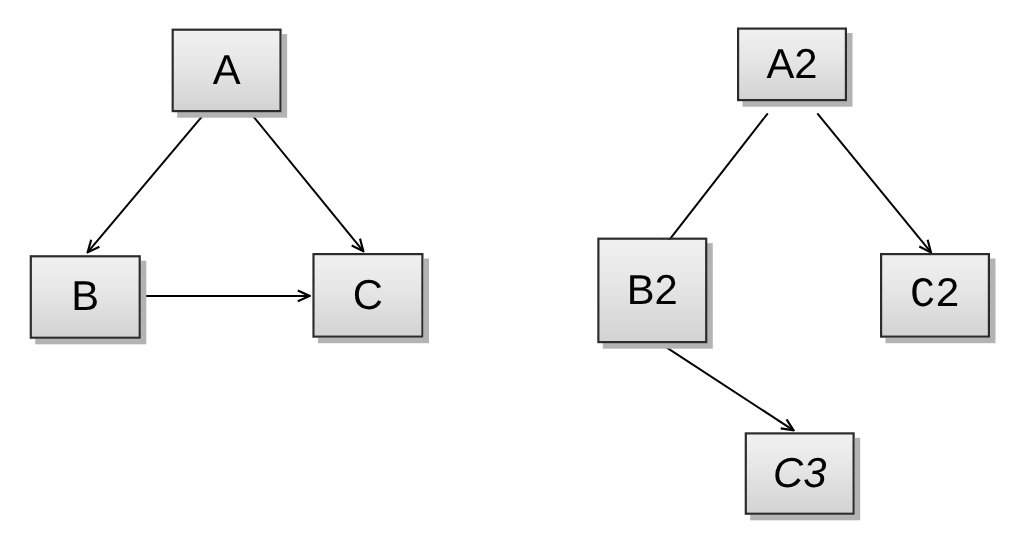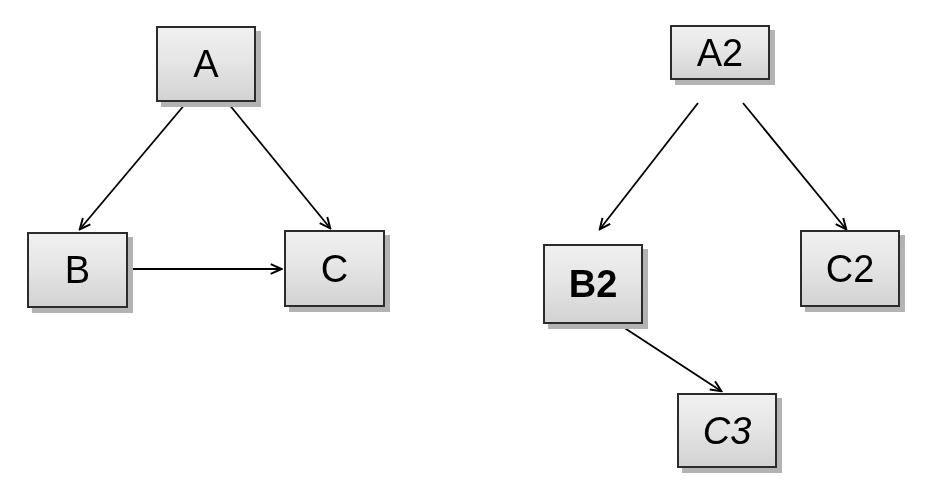--- a/index.html
+++ b/index.html
@@ -69,26 +69,26 @@
   <div id="node-layer">
       <div class="node" style="left: 156px; top: 26px; width: 100px; height: 76px;">
         <span class="node-label">A</span>
       </div>
       <div class="node" style="left: 27px; top: 232px; width: 101px; height: 76px;">
         <span class="node-label">B</span>
       </div>
       <div class="node" style="left: 284px; top: 230px; width: 101px; height: 77px;">
         <span class="node-label">C</span>
       </div>
-      <div class="node" style="left: 670px; top: 25px; width: 100px; height: 55px;">
+      <div class="node" style="left: 670px; top: 25px; width: 100px; height: 67px;">
         <span class="node-label">A2</span>
       </div>
-      <div class="node" style="left: 543px; top: 244px; width: 100px; height: 80px; font-weight: bold;">
+      <div class="node" style="left: 543px; top: 216px; width: 100px; height: 96px;">
         <span class="node-label">B2</span>
       </div>
-      <div class="node" style="left: 800px; top: 230px; width: 100px; height: 77px;">
+      <div class="node" style="left: 800px; top: 230px; width: 100px; height: 77px; font-family: Liberation Mono, monospace;">
         <span class="node-label">C2</span>
       </div>
       <div class="node" style="left: 677px; top: 393px; width: 100px; height: 75px; font-style: italic;">
         <span class="node-label">C3</span>
       </div>
     </div>
 </div>
 
 </body></html>

